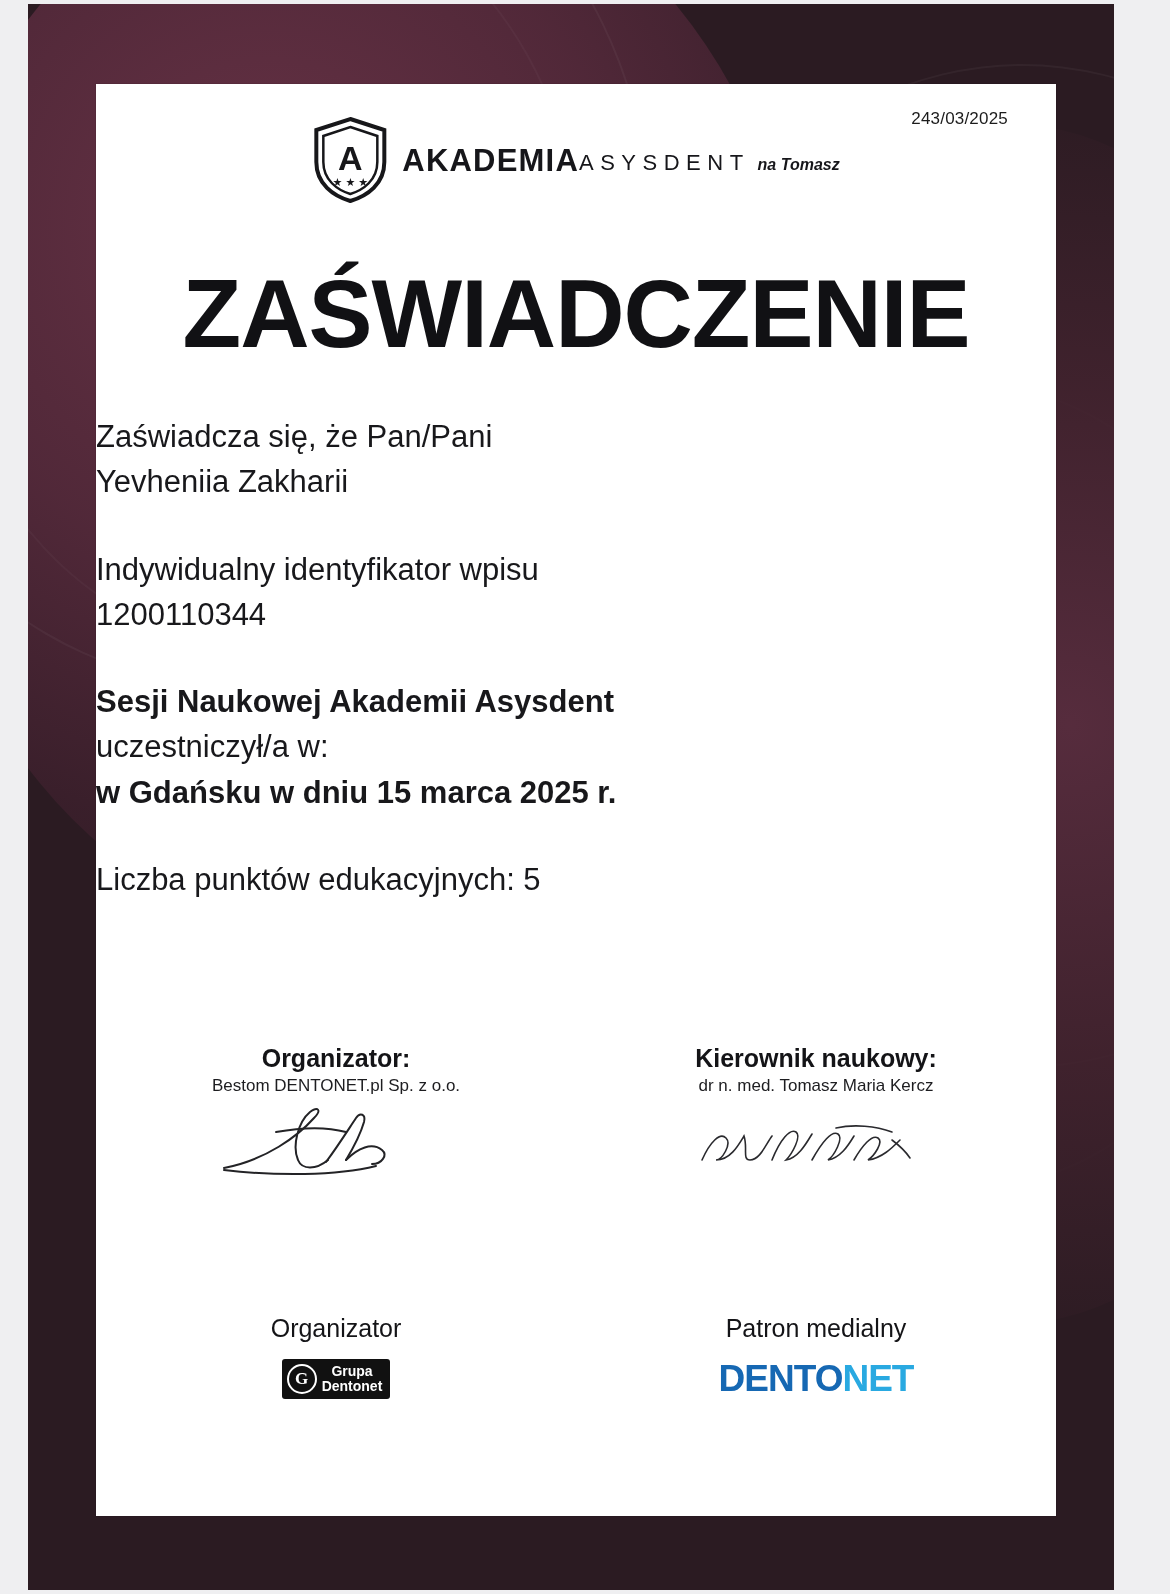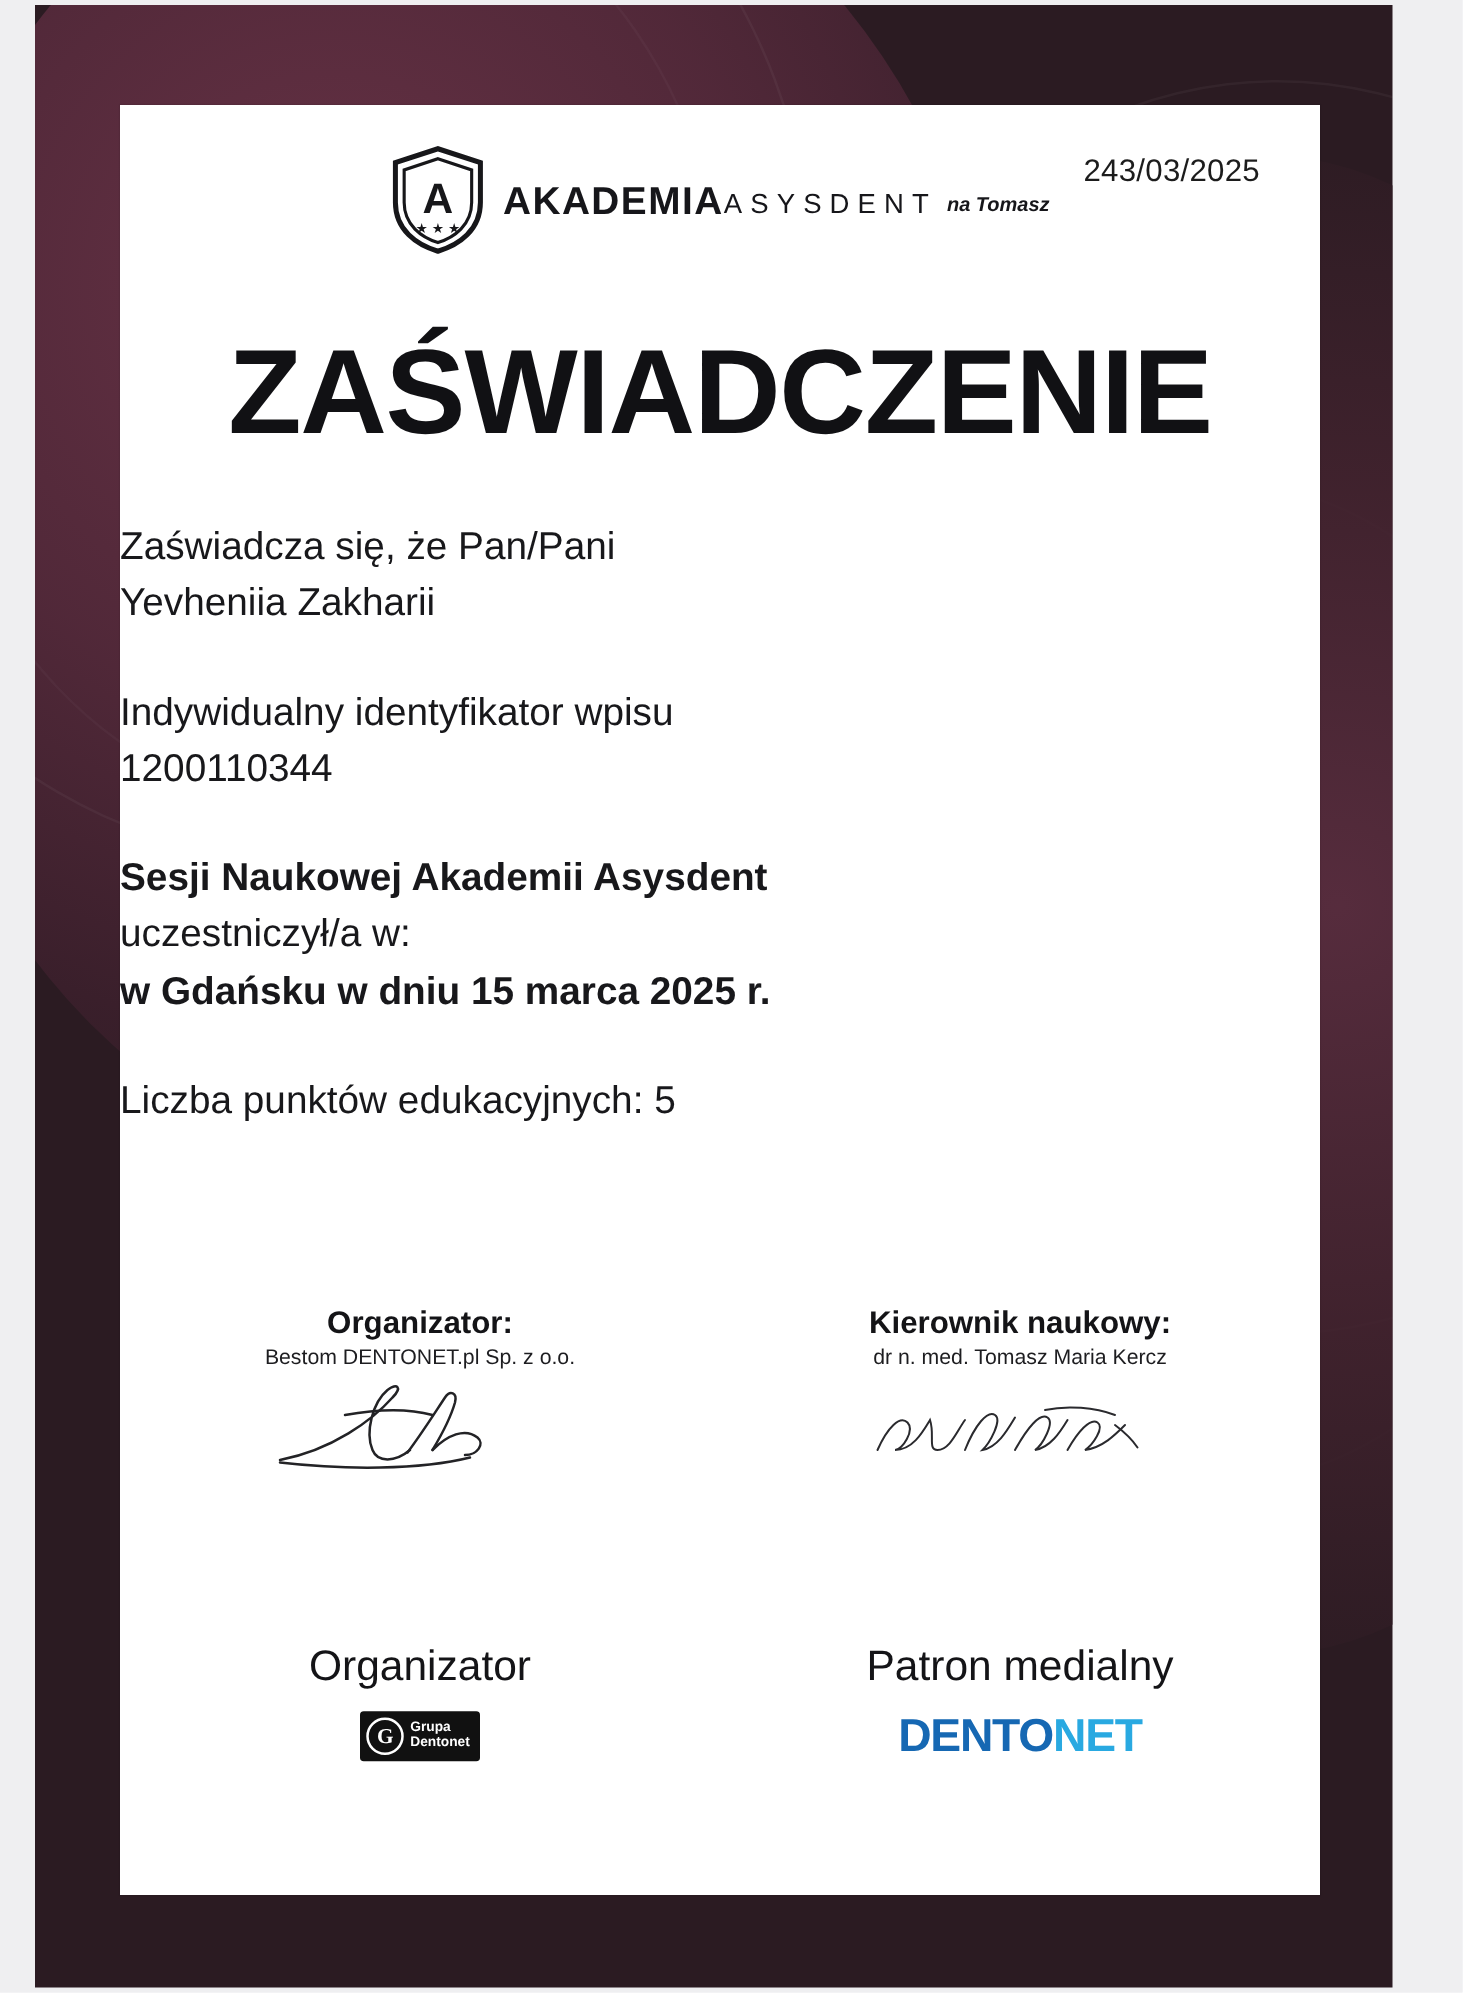--- a/index.html
+++ b/index.html
@@ -79,22 +79,22 @@
   .cert-inner {
     position: relative;
     width: 100%;
     height: 100%;
   }
 
   
   .doc-number {
     position: absolute;
     right: 48px;
-    top: 39px;
-    font-size: 25px;
+    top: 25px;
+    font-size: 17px;
     color: #1c1c1c;
     letter-spacing: .2px;
     text-align: center;
   }
   .logo-block {
     position: absolute;
     left: 50%;
     transform: translateX(-50%);
     top: 32px;
     display: flex;
@@ -209,21 +209,21 @@
     top: 1230px;
     left: 0;
     right: 0;
     display: flex;
   }
   .foot-col {
     flex: 1;
     text-align: center;
   }
   .foot-label {
-    font-size: 34px;
+    font-size: 25px;
     color: #141417;
   }
   .foot-logo {
     margin-top: 14px;
     display: flex;
     justify-content: center;
     align-items: center;
     height: 44px;
   }
   .grupa-dentonet {
@@ -239,24 +239,24 @@
     border-radius: 50%;
     border: 2px solid #fff;
     color: #fff;
     font-size: 17px;
     font-weight: 700;
     display: flex; align-items: center; justify-content: center;
     font-family: "Liberation Serif", serif;
   }
   .gd-text {
     color: #fff;
-    font-size: 11px;
+    font-size: 14px;
     font-weight: 700;
     line-height: 1.05;
-    text-align: left;
+    text-align: center;
   }
   .dentonet-logo {
     font-size: 37px;
     font-weight: 800;
     letter-spacing: -1px;
   }
   .dn-blue { color: #1668b3; }
   .dn-cyan { color: #29a9e1; }
 </style>
 </head>

